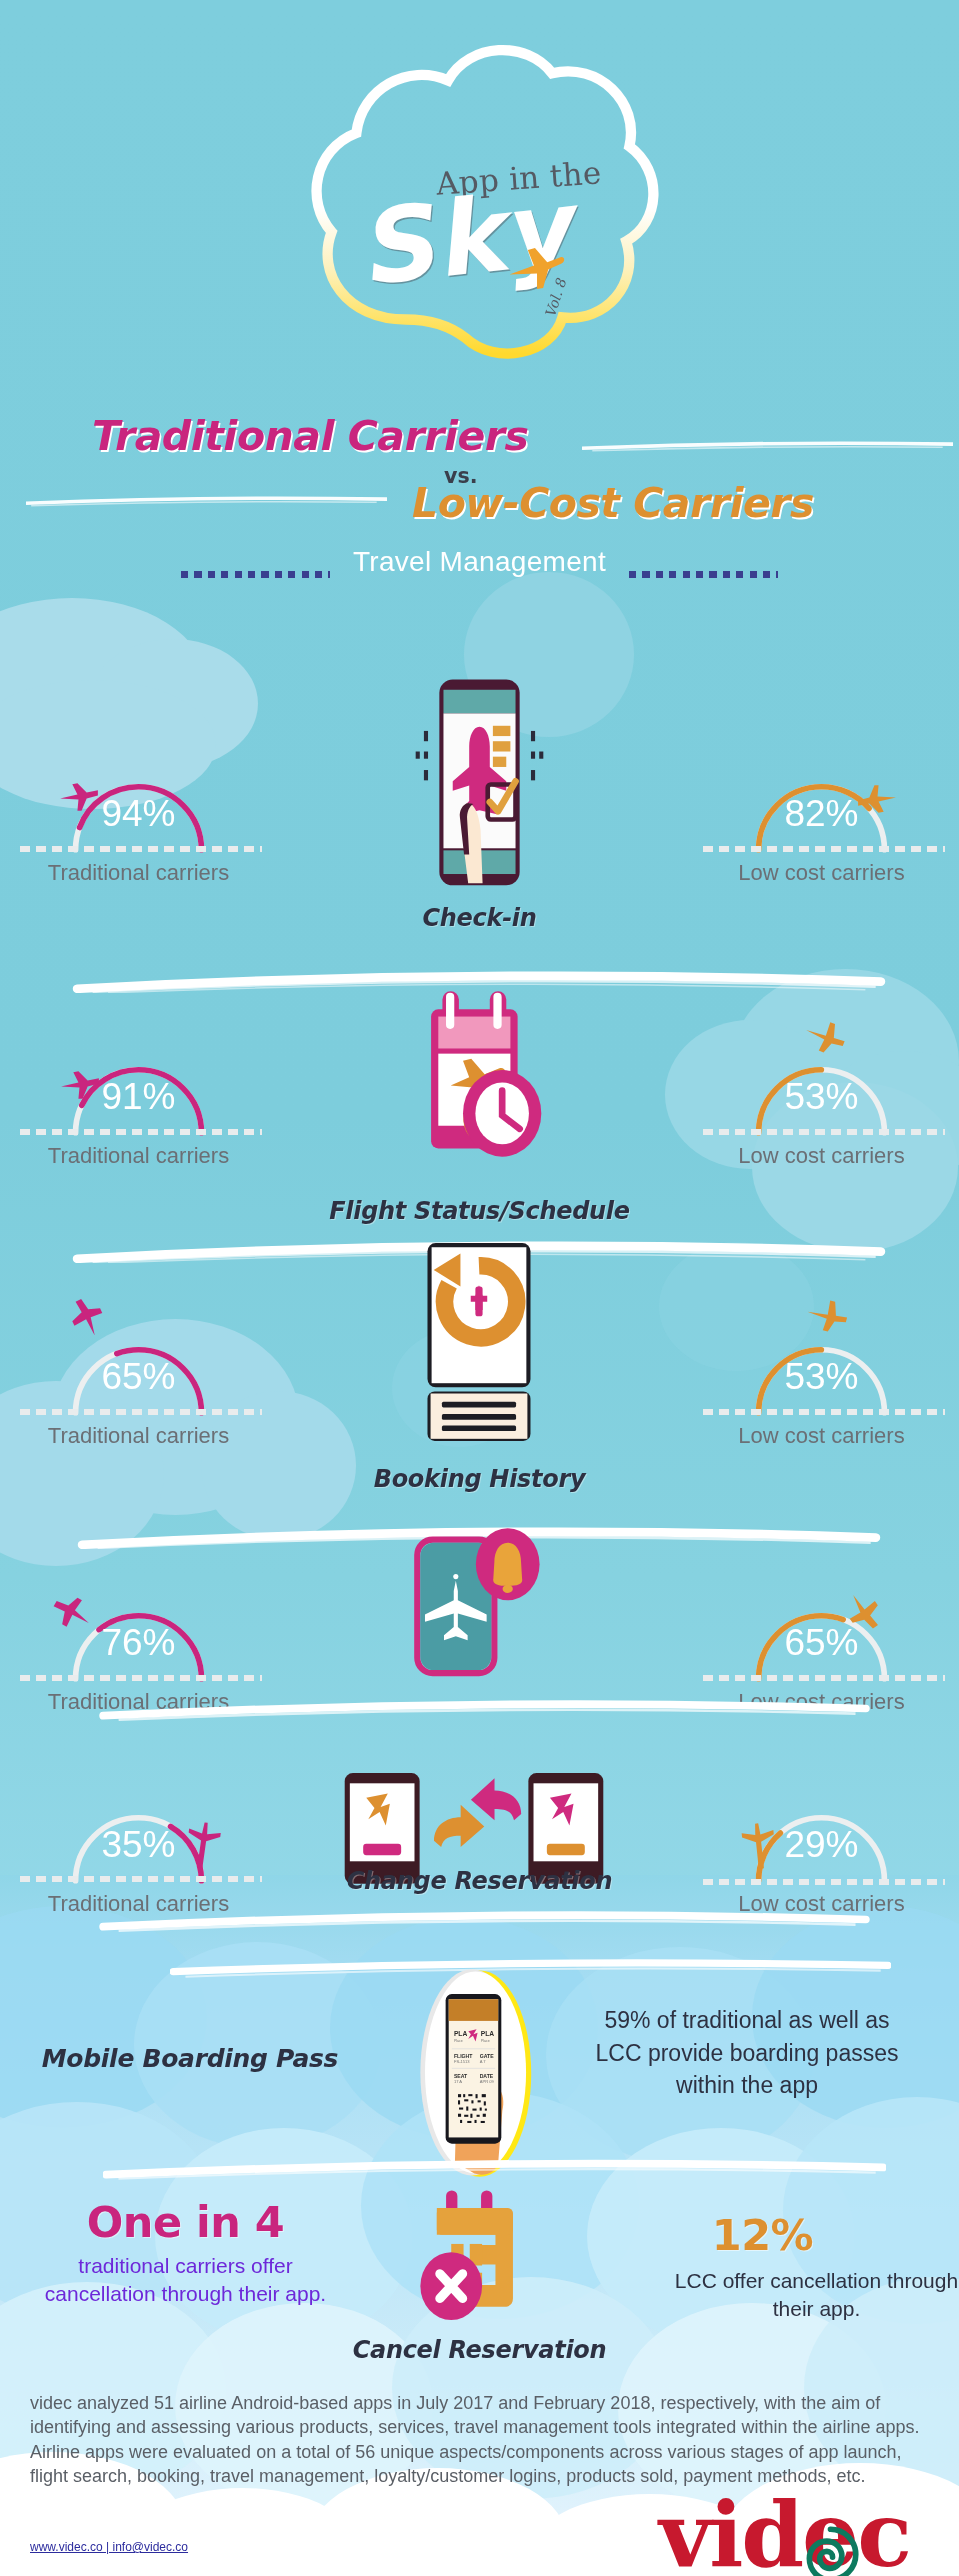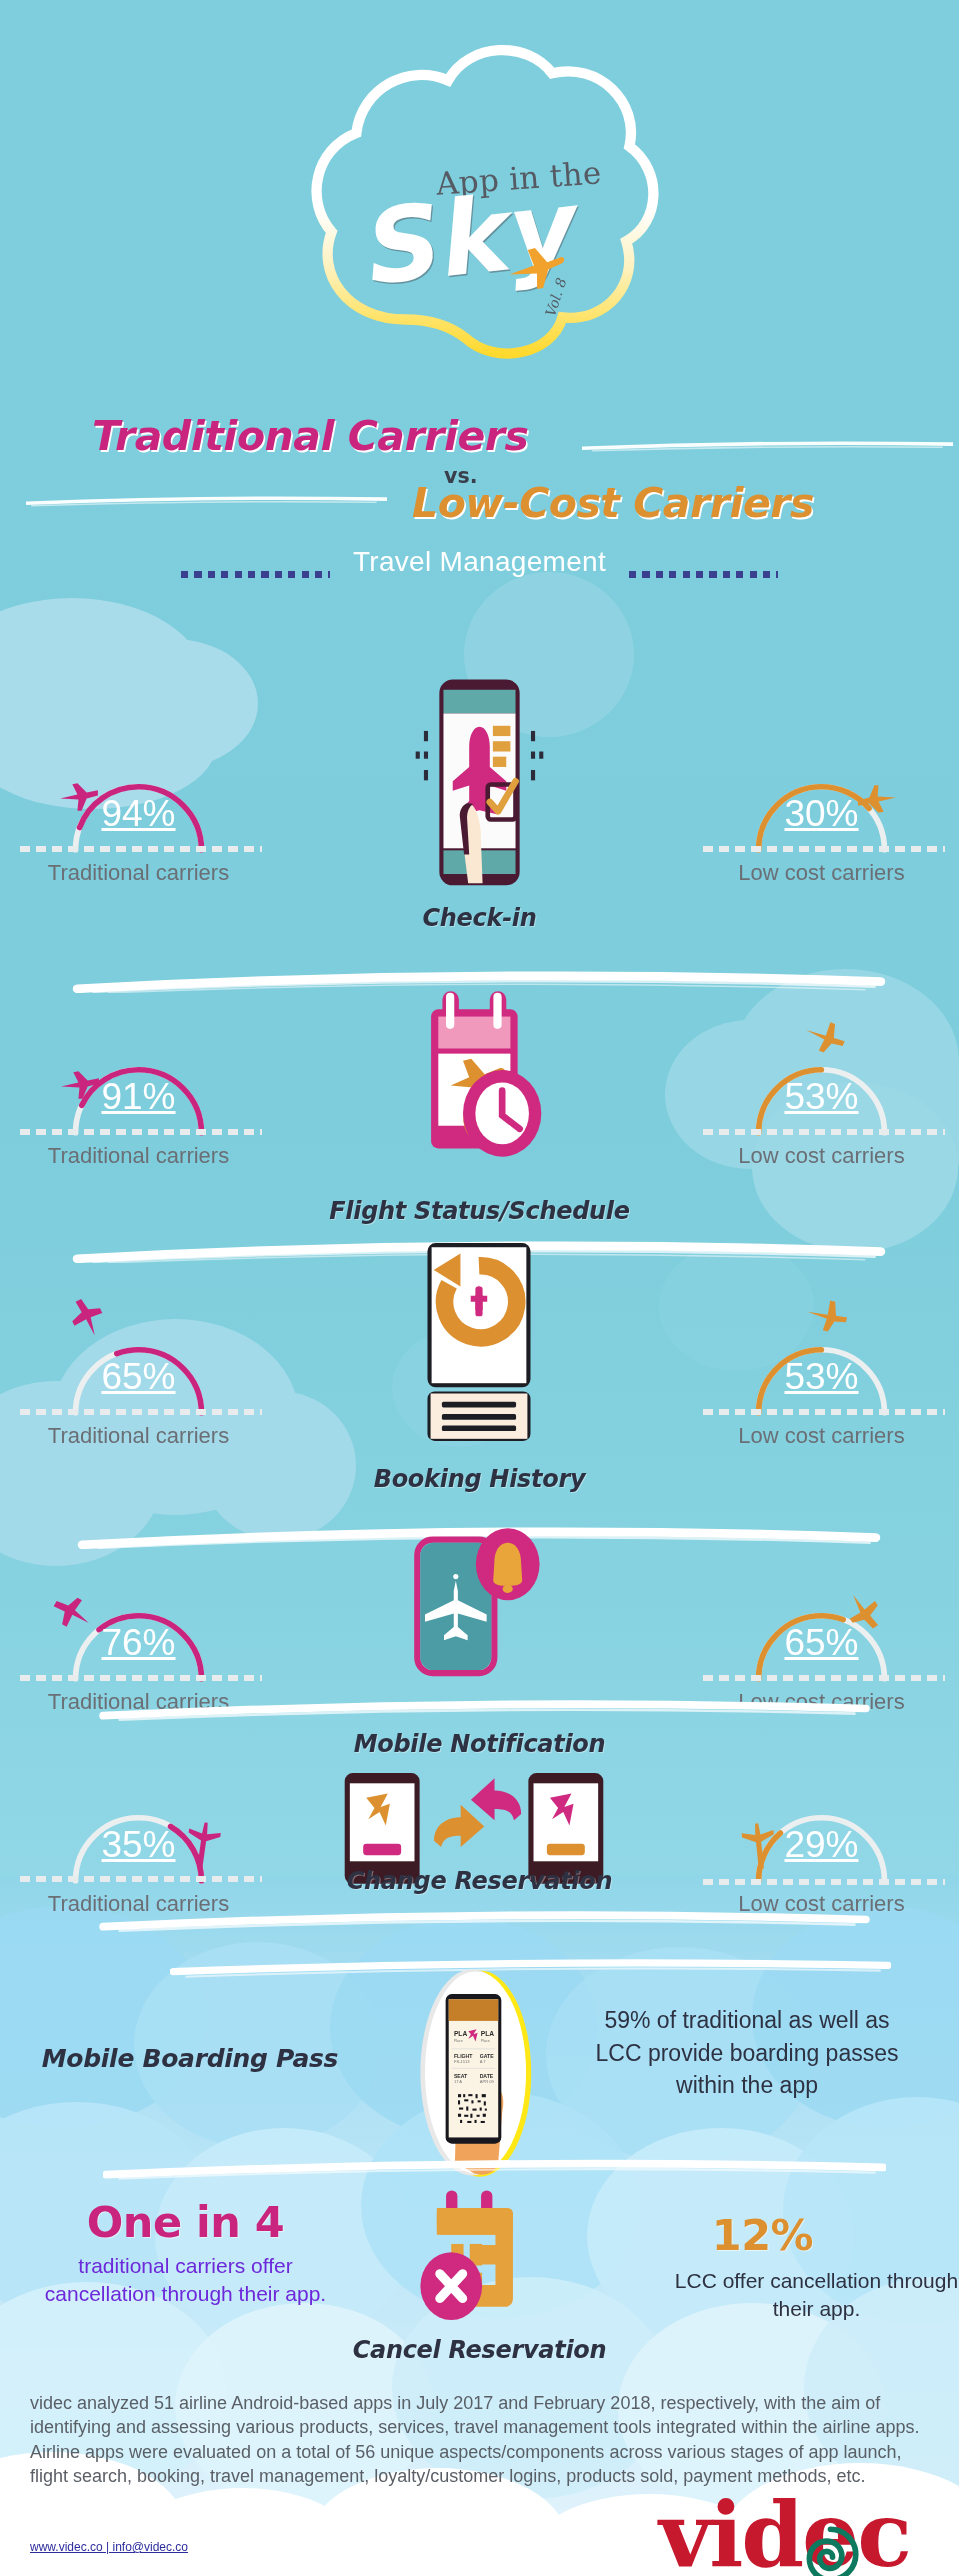--- a/index.html
+++ b/index.html
@@ -96,21 +96,21 @@
 
   
   .row{ position:absolute; left:0; width:959px; }
   .gauge{
     position:absolute; width:227px; height:129px;
   }
   .gauge svg{ display:block; }
   .gauge .pct{
     position:absolute; left:0; top:61px; width:227px; text-align:center;
     font-family:"Liberation Sans", sans-serif; font-weight:400;
-    font-size:37px; color:#ffffff; letter-spacing:0px;text-decoration:underline;
+    font-size:37px; color:#ffffff; letter-spacing:0px;
   }
   .gauge .caption{
     position:absolute; left:0; top:128px; width:227px; text-align:center;
     font-family:"Liberation Sans", sans-serif; font-weight:400;
     font-size:22px; color:#6b6f75;
   }
   .baseline{
     position:absolute; height:5.7px;
     background-image:repeating-linear-gradient(90deg,#e9eced 0 9.8px,transparent 9.8px 16px);
   }
@@ -324,21 +324,21 @@
     </div>
 
     <div class="gauge" style="left:708px;top:62px;">
       <svg width="227" height="129" viewBox="0 0 440 250">
         <path d="M98 228 A 122 122 0 0 1 342 228" stroke="#eceff0" stroke-width="11" fill="none" stroke-linecap="round"></path>
         <path d="M98 228 A 122 122 0 0 1 342 228" stroke="#dd9030" stroke-width="11" fill="none" stroke-linecap="round" stroke-dasharray="360.2" stroke-dashoffset="64.8"></path>
       </svg>
       <svg style="position:absolute;left:145px;top:49px;" width="46" height="36" viewBox="0 0 90 70">
         <path d="M84 32 L50 40 L60 60 L50 62 L32 44 L10 48 L10 38 L32 32 L42 8 L50 8 L48 30 Z" fill="#dd9030"></path>
       </svg>
-      <div class="pct">30%</div>
+      <div class="pct">82%</div>
       <div class="caption">Low cost carriers</div>
     </div>
     <div class="baseline" style="left:703px;top:176px;width:242px;"></div>
 
     <div class="row-label" style="top:234px;">Check-in</div>
   </div>
 
   <svg class="swoosh" style="left:72px;top:966px;width:814px;height:27px;" viewBox="0 0 1580 52">
     <path d="M10 44 Q790 2 1570 30" stroke="#ffffff" stroke-width="17" fill="none" stroke-linecap="round"></path>
     <path d="M40 50 Q800 14 1560 40" stroke="#ffffff" stroke-width="5" fill="none" opacity=".7"></path>
@@ -483,21 +483,20 @@
         <path d="M98 228 A 122 122 0 0 1 342 228" stroke="#dd9030" stroke-width="11" fill="none" stroke-linecap="round" stroke-dasharray="360.2" stroke-dashoffset="126.1"></path>
       </svg>
       <svg style="position:absolute;left:133px;top:32px;" width="46" height="36" viewBox="0 0 90 70">
         <path d="M6 34 L42 32 L40 6 L50 6 L58 30 L82 28 L82 40 L58 44 L50 66 L40 66 L42 42 Z" fill="#dd9030" transform="rotate(55 44 36)"></path>
       </svg>
       <div class="pct">65%</div>
       <div class="caption">Low cost carriers</div>
     </div>
     <div class="baseline" style="left:703px;top:160px;width:242px;"></div>
 
-    <div class="row-label" style="top:215px;">Mobile Notification</div>
   </div>
 
   <svg class="swoosh" style="left:98px;top:1695px;width:773px;height:27px;" viewBox="0 0 1500 52">
     <path d="M10 40 Q750 4 1490 26" stroke="#ffffff" stroke-width="15" fill="none" stroke-linecap="round"></path>
     <path d="M40 48 Q760 16 1470 36" stroke="#ffffff" stroke-width="5" fill="none" opacity=".7"></path>
   </svg>
 
   <div class="row" style="top:1741px;height:206px;">
     <div class="gauge" style="left:25px;top:21.6px;">
       <svg width="227" height="129" viewBox="0 0 440 250">

